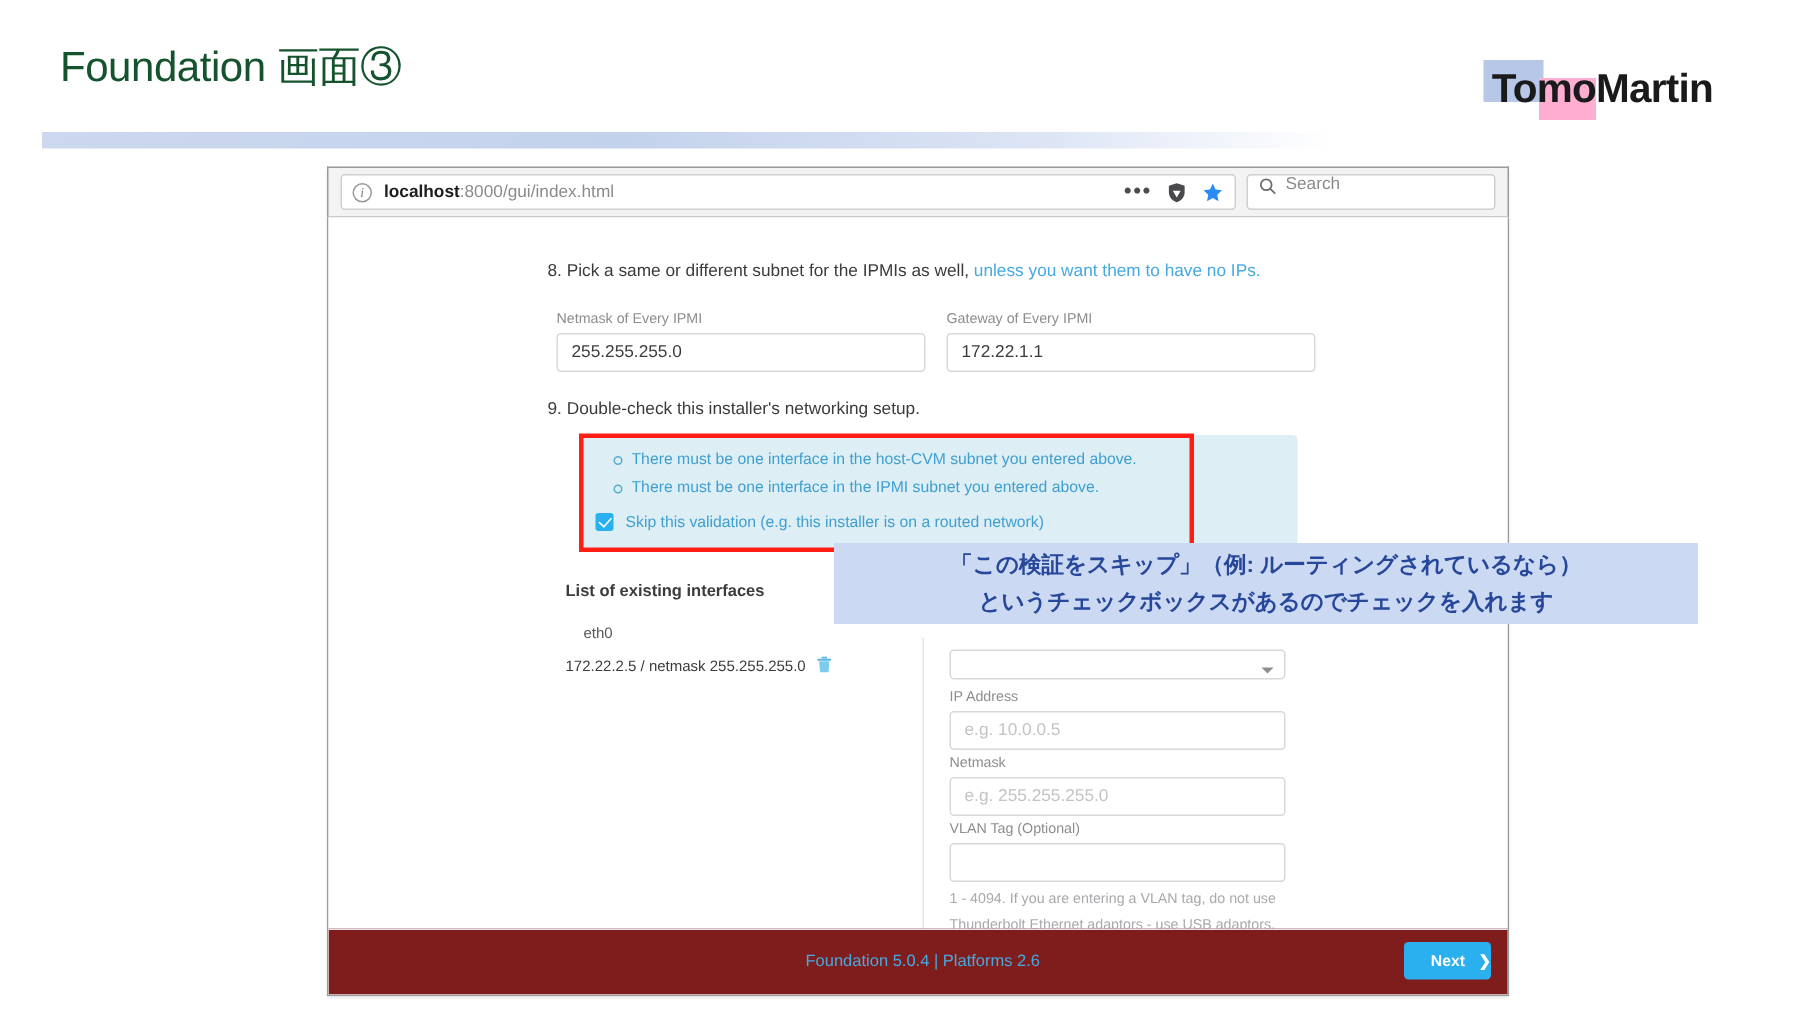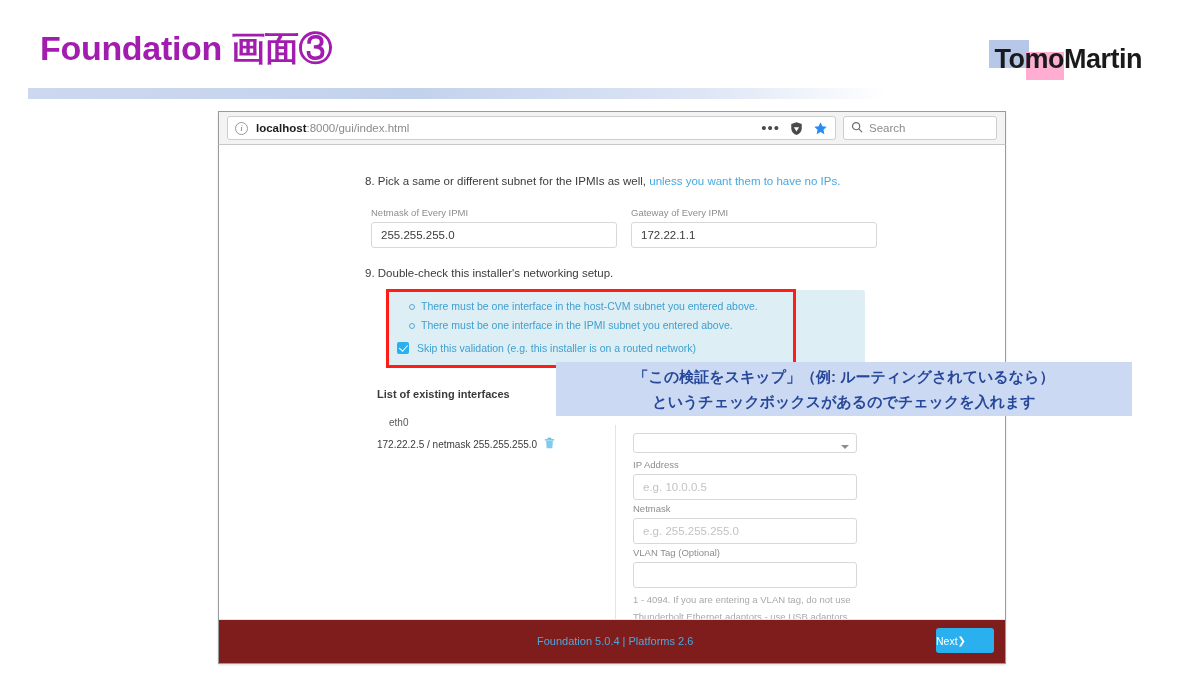--- a/index.html
+++ b/index.html
@@ -12,23 +12,23 @@
   #slide {
     position: relative;
     width: 1200px; height: 680px;
     background: #ffffff;
   }
 
   
   .slide-title {
     position: absolute;
     left: 40px; top: 26px;
-    font-size: 34px;
-    font-weight: bold;
-    color: #a21caf;
+    font-size: 28px;
+    font-weight: normal;
+    color: #14532d;
     letter-spacing: -0.3px;
     white-space: nowrap;
   }
   .brand-logo {
     position: absolute;
     right: 58px; top: 38px;
     height: 42px;
     display: flex;
     align-items: center;
   }
@@ -125,27 +125,27 @@
   }
   .dots-icon {
     color: #4c4c4f;
     font-size: 15px;
     letter-spacing: 1px;
     line-height: 8px;
   }
   .shield-icon svg { display: block; }
   .star-icon svg { display: block; }
   .searchbar {
-    width: 154px;
+    width: 166px;
     height: 24px;
     background: #ffffff;
     border: 1px solid #cfcfd2;
     border-radius: 3px;
     display: flex;
-    align-items: center;
+    align-items: flex-start;
     padding: 0 7px;
     flex: none;
   }
   .searchbar .mag { margin-right: 6px; display: block; }
   .search-placeholder {
     font-size: 11.5px;
     color: #8b8b8e;
   }
 
   
@@ -311,23 +311,24 @@
     right: 12px; top: 8px;
     width: 58px; height: 25px;
     background: #2ab0ef;
     border: none;
     border-radius: 3px;
     color: #ffffff;
     font-size: 10.5px;
     font-family: "Liberation Sans", sans-serif;
     display: flex;
     align-items: center;
-    justify-content: flex-start;
-    gap: 0;
+    justify-content: flex-end;
+    gap: 9px;
     cursor: pointer;
+    font-weight: bold;
   }
   .next-btn .arrow { font-size: 10px; }
 
   
   .annotation {
     position: absolute;
     left: 556px; top: 362px;
     width: 576px; height: 54px;
     background: #ccd9f2;
     display: flex;

